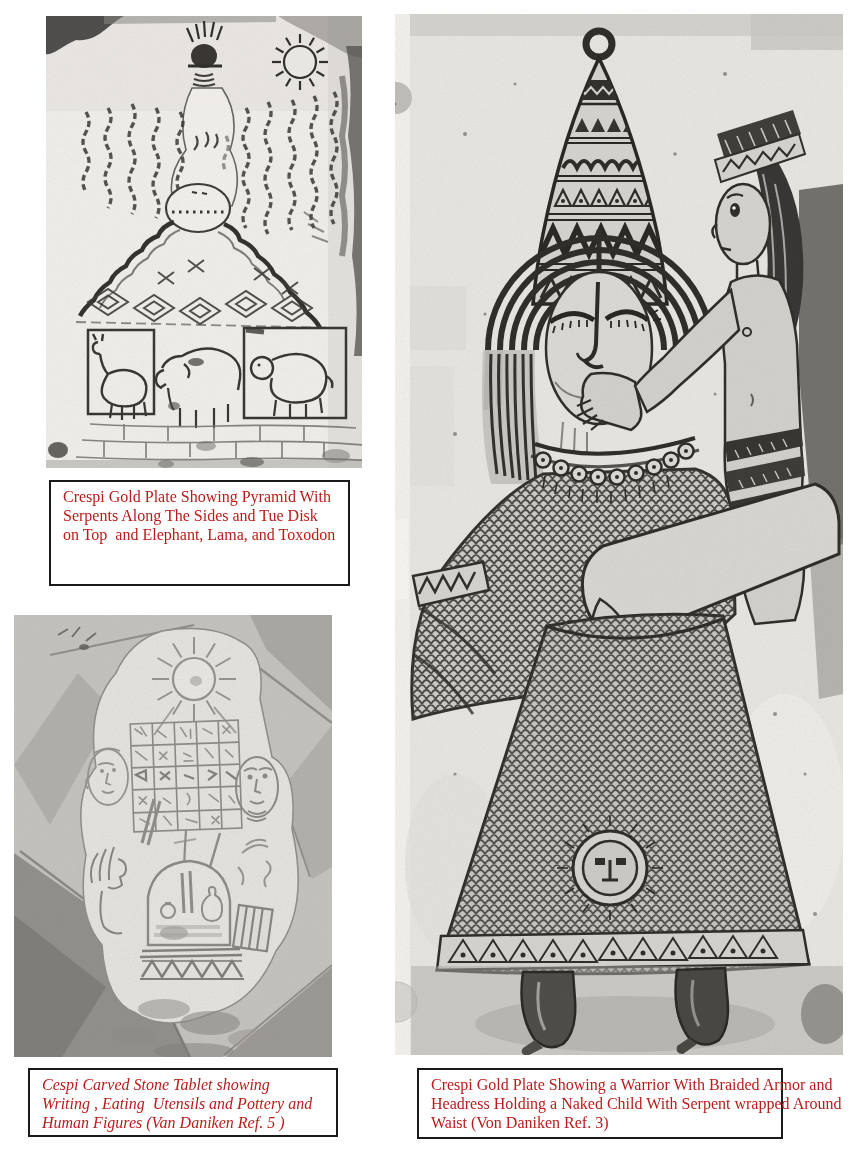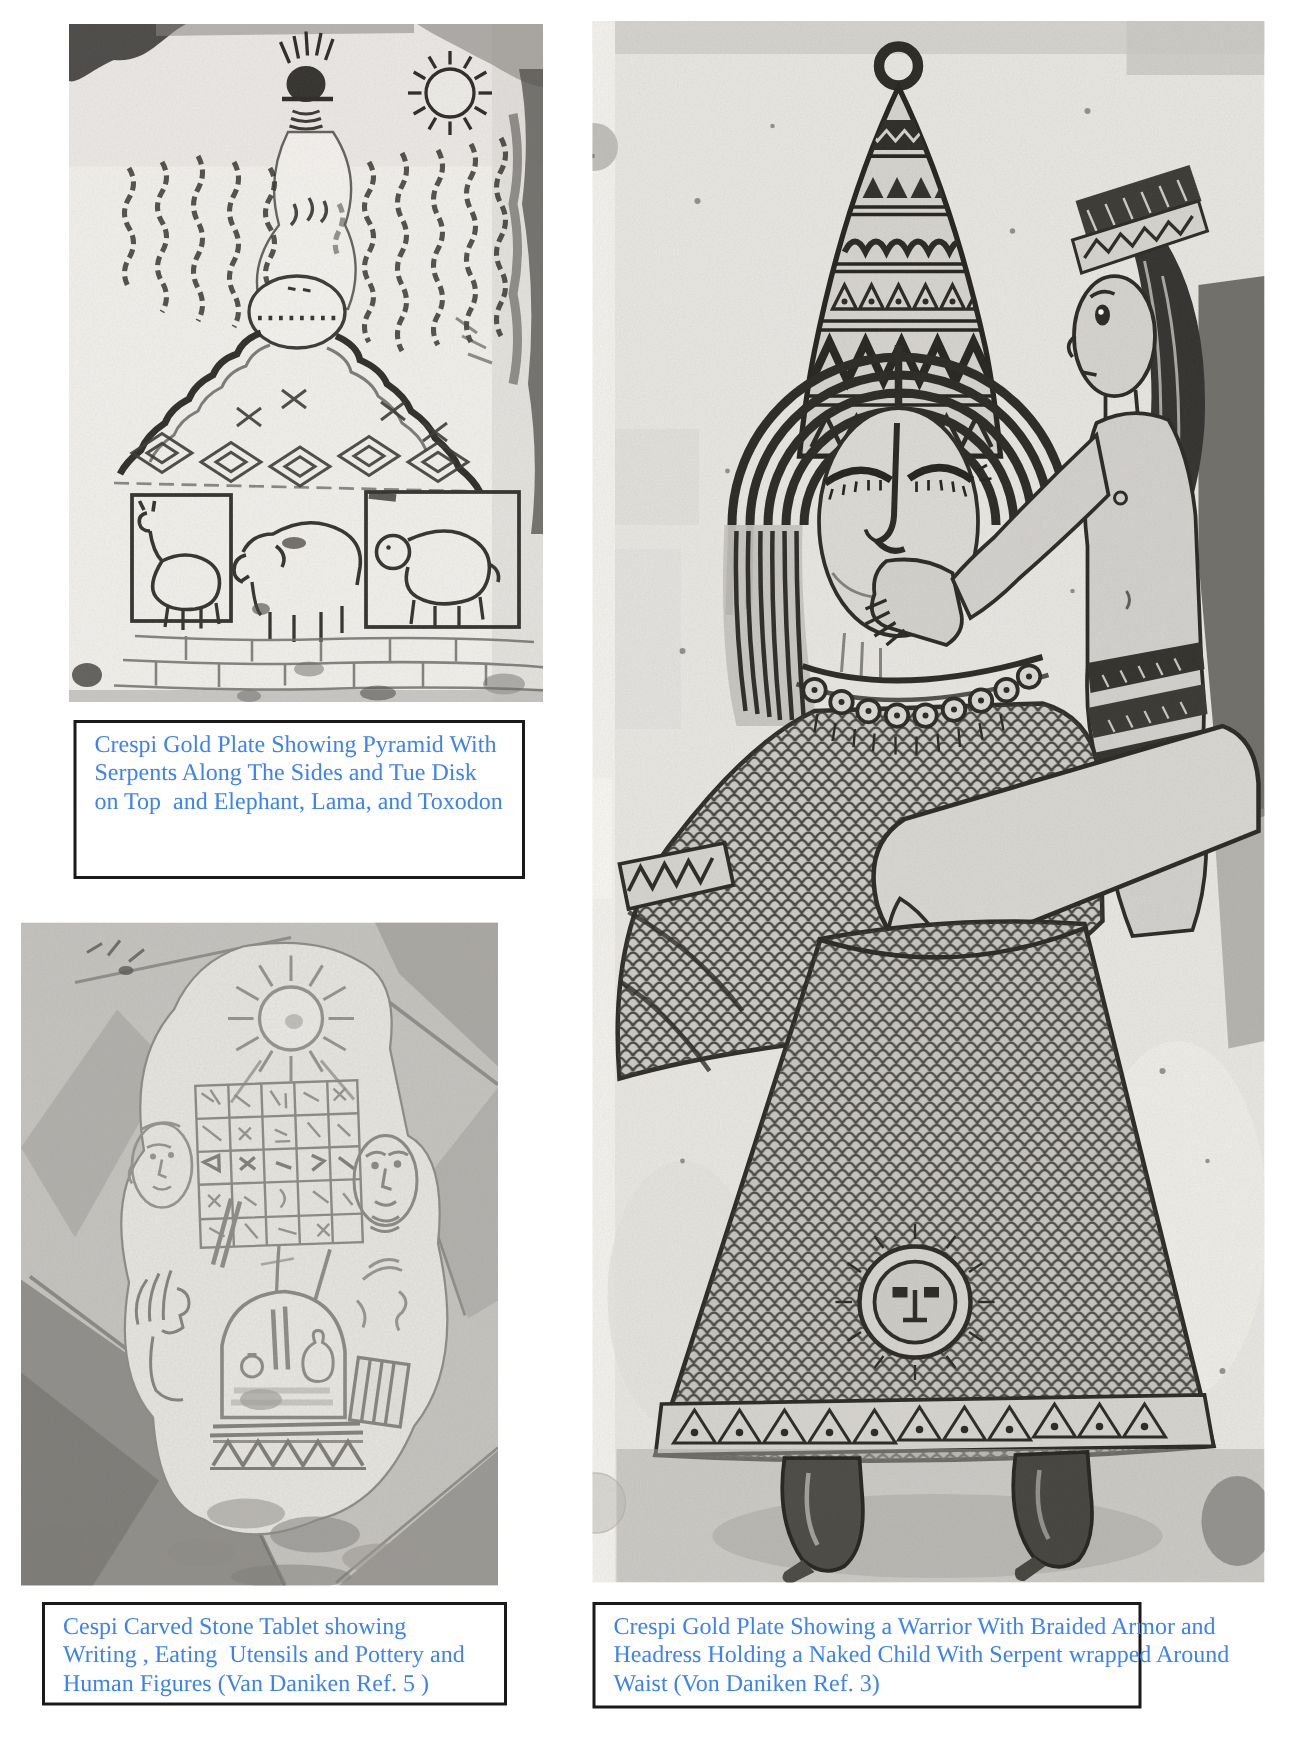--- a/index.html
+++ b/index.html
@@ -5,27 +5,27 @@
   html,body { margin:0; padding:0; background:#ffffff; }
   .page {
     position:relative; width:865px; height:1174px; background:#ffffff;
     font-family:"Liberation Serif", serif; overflow:hidden;
   }
   .fig { position:absolute; }
   .fig svg { display:block; }
   .cap {
     position:absolute; box-sizing:border-box;
     border:2px solid #1a1a1a; background:#ffffff;
-    color:#3b82f6; font-size:16px; line-height:19px;
+    color:#b91c1c; font-size:16px; line-height:19px;
     padding:5px 8px 0 12px;
   }
   .cap .ln { white-space:pre; }
   #cap-pyramid { left:49px; top:480px; width:301px; height:106px; }
-  #cap-tablet  { left:28px; top:1068px; width:310px; height:69px;  }
-  #cap-warrior { left:395px; top:1068px; width:366px; height:71px; }
+  #cap-tablet  { left:28px; top:1068px; width:310px; height:69px;font-style:italic;  }
+  #cap-warrior { left:417px; top:1068px; width:366px; height:71px; }
   #fig-pyramid { left:46px;  top:16px;  }
   #fig-tablet  { left:14px;  top:615px; }
   #fig-warrior { left:395px; top:14px;  }
 </style>
 </head>
 <body>
 
 <div class="page">
 
   <div class="fig" id="fig-pyramid">

